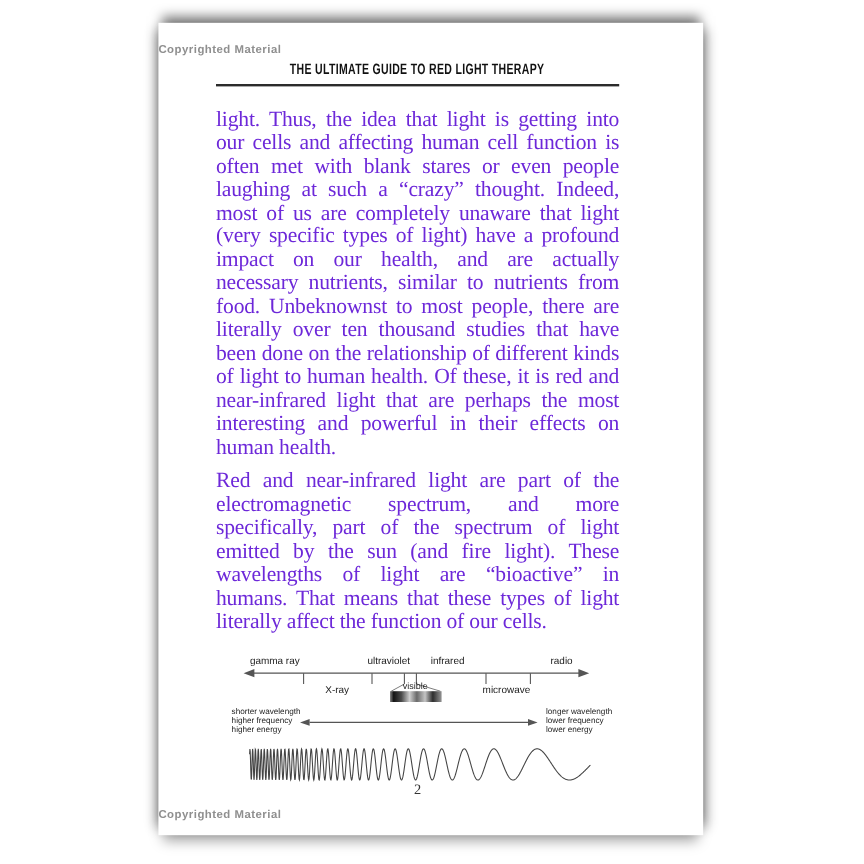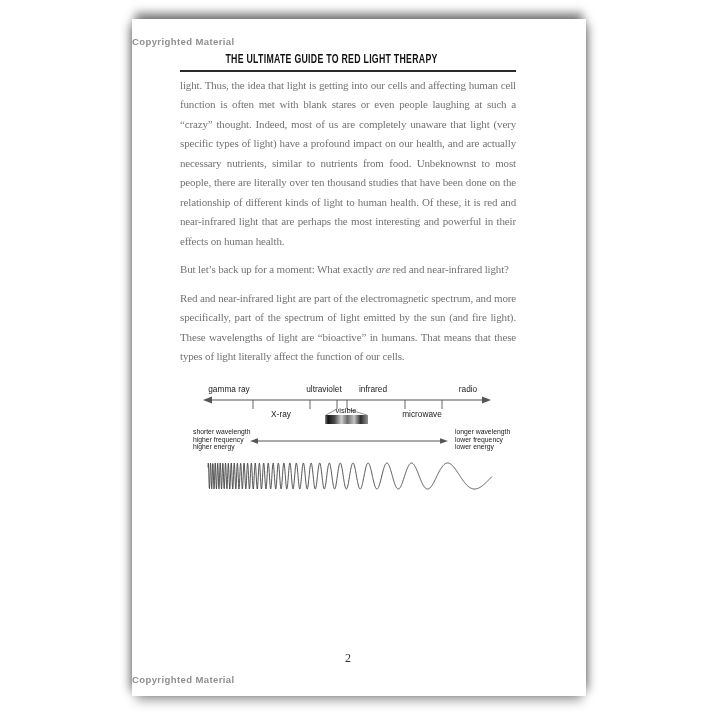--- a/index.html
+++ b/index.html
@@ -18,31 +18,31 @@
       -8px 0 9px -5px rgba(0,0,0,0.33),
       8px 0 9px -5px rgba(0,0,0,0.33);
   }
   .watermark{
     position:absolute;left:0;right:0;text-align:left;
     font-family:"Liberation Sans",sans-serif;
     font-size:9.5px;font-weight:bold;letter-spacing:0.4px;color:#8f8f8f;
   }
   .watermark.top{top:17px;}
   .watermark.bottom{bottom:11px;}
-  .running-head{white-space:nowrap;margin:0;}
+  .running-head{text-align:center;white-space:nowrap;margin:0;}
   .running-head span{
     display:inline-block;transform:scaleX(0.70);transform-origin:50% 50%;
     font-family:"Liberation Sans",sans-serif;font-weight:bold;
     font-size:12.5px;letter-spacing:0.4px;color:#111111;
   }
   .head-rule{height:1.5px;background:#2b2b2b;border:none;margin:3px 0 0 0;}
   .body-text{
-    margin-top:4px;
-    font-size:11px;line-height:19.5px;letter-spacing:-0.15px;
-    color:#737373;text-align:justify;
+    margin-top:18px;
+    font-size:18px;line-height:19.5px;letter-spacing:-0.15px;
+    color:#6d28d9;text-align:justify;
   }
   .body-text .para{margin:0 0 9px 0;}
   .body-text .para:last-child{margin-bottom:0;}
   .body-text em{font-style:italic;}
   .diagram{display:block;margin-top:8px;}
   .diagram text{
     font-family:"Liberation Sans",sans-serif;fill:#222222;
   }
   .diagram .band-label{font-size:8.3px;}
   .diagram .visible-label{font-size:7.5px;}
@@ -59,21 +59,20 @@
 
   <div class="watermark top">Copyrighted Material</div>
 
   <div class="running-head">
     <span>THE ULTIMATE GUIDE TO RED LIGHT THERAPY</span>
   </div>
   <div class="head-rule"></div>
 
   <div class="body-text">
       <div class="para"><span>light. Thus, the idea that light is getting into our cells and affecting human cell function is often met with blank stares or even people laughing at such a “crazy” thought. Indeed, most of us are completely unaware that light (very specific types of light) have a profound impact on our health, and are actually necessary nutrients, similar to nutrients from food. Unbeknownst to most people, there are literally over ten thousand studies that have been done on the relationship of different kinds of light to human health. Of these, it is red and near-infrared light that are perhaps the most interesting and powerful in their effects on human health.</span></div>
-      <div class="para"><span>But let’s back up for a moment: What exactly </span><em>are</em><span> red and near-infrared light?</span></div>
       <div class="para"><span>Red and near-infrared light are part of the electromagnetic spectrum, and more specifically, part of the spectrum of light emitted by the sun (and fire light). These wavelengths of light are “bioactive” in humans. That means that these types of light literally affect the function of our cells.</span></div>
     </div>
 
   <svg class="diagram" width="336" height="120" viewBox="0 0 336 120">
     <defs>
       <linearGradient id="visGrad" x1="0" y1="0" x2="1" y2="0">
         <stop offset="0%" stop-color="#8a8a8a"></stop>
         <stop offset="7%" stop-color="#141414"></stop>
         <stop offset="22%" stop-color="#4a4a4a"></stop>
         <stop offset="38%" stop-color="#cfcfcf"></stop>

